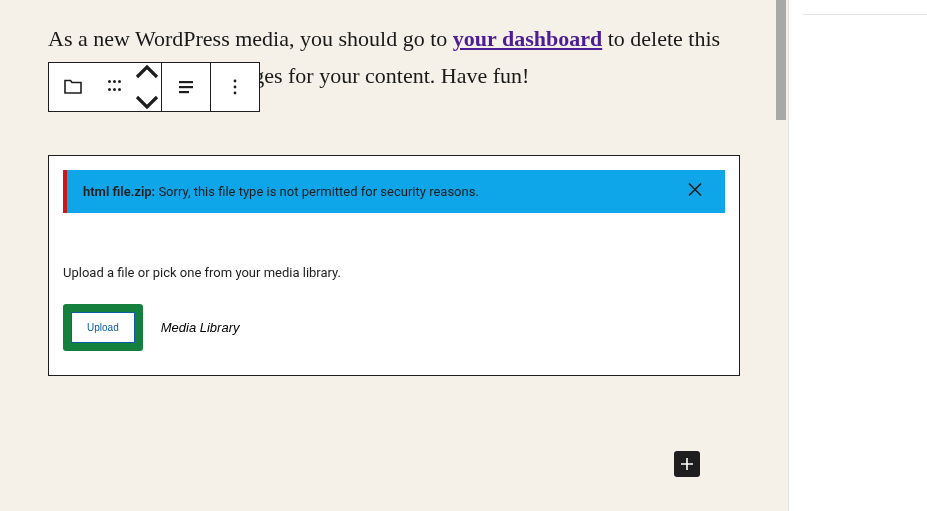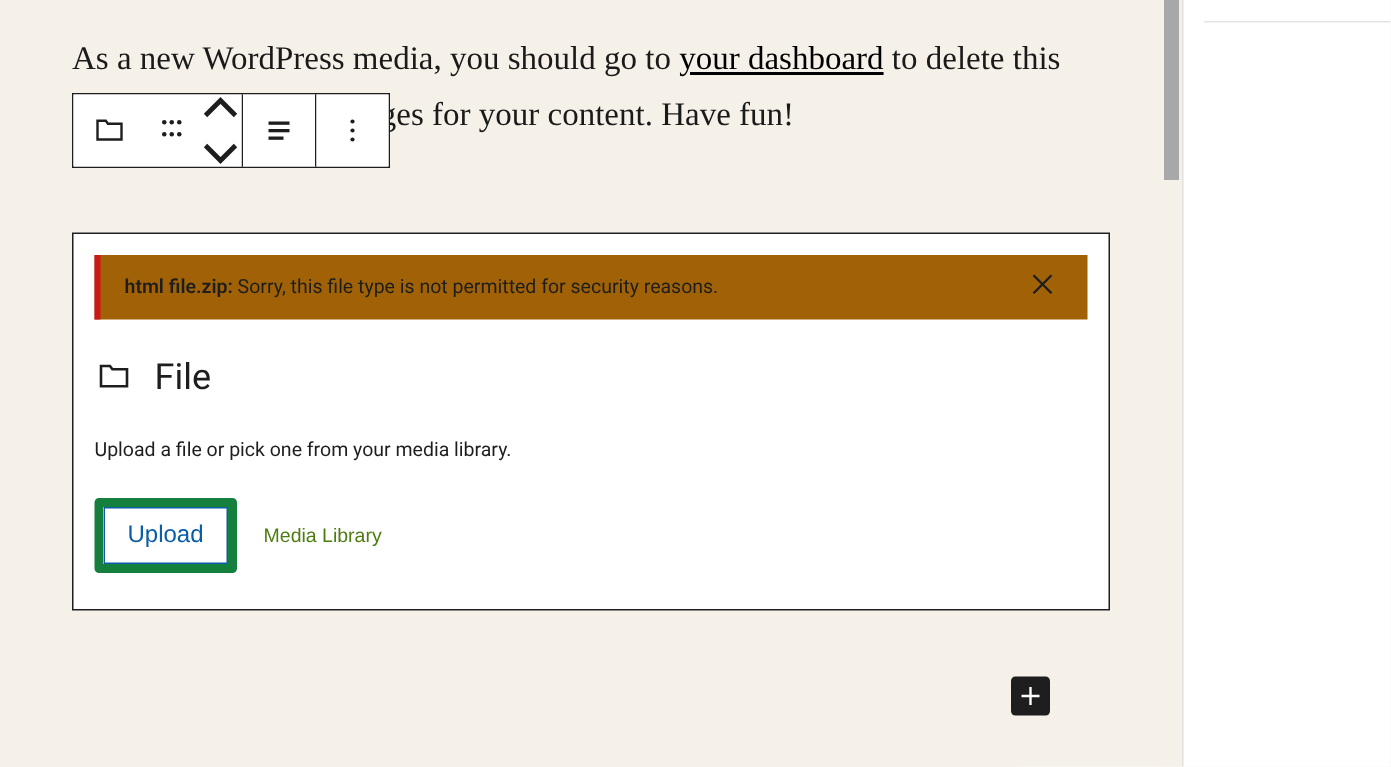--- a/index.html
+++ b/index.html
@@ -40,22 +40,23 @@
       border-radius: 0;
     }
     .paragraph {
       font-family: Georgia, "Times New Roman", serif;
       font-size: 22px;
       line-height: 1.7;
       color: #1a1a1a;
       margin-bottom: 10px;
     }
     .paragraph a {
-      color: #000000;
+      color: #4c1d95;
       text-decoration: underline;
+      font-weight: bold;
     }
     .block-toolbar {
       position: absolute;
       top: 62px;
       left: 48px;
       display: flex;
       background: #fff;
       border: 1px solid #1e1e1e;
       z-index: 10;
     }
@@ -107,21 +108,21 @@
       gap: 4px;
     }
     .file-block {
       margin-top: 60px;
       border: 1px solid #1e1e1e;
       background: #fff;
       padding: 0;
     }
     .error-notice {
       margin: 14px 14px 0 14px;
-      background: #a16207;
+      background: #0ea5e9;
       border-left: 4px solid #cc1818;
       padding: 14px 50px 14px 16px;
       position: relative;
       font-size: 13px;
       color: #1e1e1e;
     }
     .error-notice .filename {
       font-weight: 600;
     }
     .error-close {
@@ -160,34 +161,35 @@
       margin-top: 28px;
     }
     .file-actions {
       display: flex;
       gap: 18px;
       align-items: center;
     }
     .upload-btn {
       background: #fff;
       color: #0a5da8;
-      border: 6px solid #15803d;
+      border: 8px solid #15803d;
       padding: 10px 16px;
-      font-size: 16px;
+      font-size: 10px;
       font-weight: 400;
       cursor: pointer;
       border-radius: 3px;
       box-shadow: inset 0 0 0 1px #0a5da8;
     }
     .media-library-btn {
       background: none;
       border: none;
-      color: #4d7c0f;
+      color: #000000;
       font-size: 13px;
       cursor: pointer;
+      font-style: italic;
     }
     .add-block-btn {
       position: absolute;
       bottom: 34px;
       right: 88px;
       width: 26px;
       height: 26px;
       background: #1e1e1e;
       color: #fff;
       border: none;
@@ -276,26 +278,20 @@
   <div class="file-block">
     <div class="error-notice">
       <span class="filename">html file.zip:</span><span> Sorry, this file type is not permitted for security reasons.</span>
       <button class="error-close">
         <svg width="20" height="20" viewBox="0 0 20 20">
           <path d="M4 4 L16 16 M16 4 L4 16" stroke="#1e1e1e" stroke-width="1.6" fill="none"></path>
         </svg>
       </button>
     </div>
     <div class="file-placeholder">
-      <div class="file-header">
-        <svg viewBox="0 0 24 24" fill="none" stroke="#1e1e1e" stroke-width="1.6">
-          <path d="M4 7.5 L4 18 L20 18 L20 7.5 L11 7.5 L9.5 5.5 L4 5.5 Z"></path>
-        </svg>
-        <span class="file-title">File</span>
-      </div>
       <p class="file-instructions">Upload a file or pick one from your media library.</p>
       <div class="file-actions">
         <button class="upload-btn">Upload</button>
         <button class="media-library-btn">Media Library</button>
       </div>
     </div>
   </div>
 
   <button class="add-block-btn">
     <svg width="18" height="18" viewBox="0 0 18 18">

